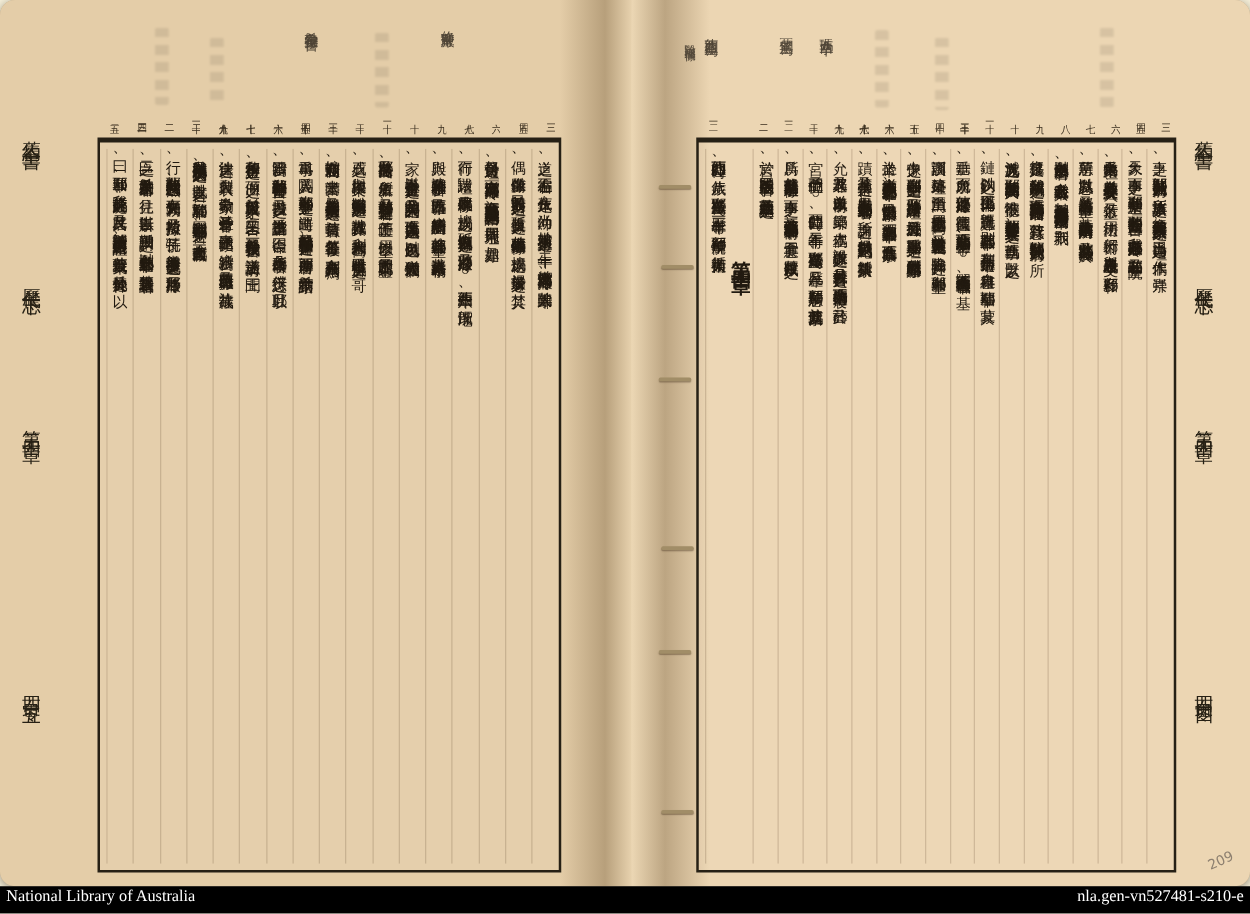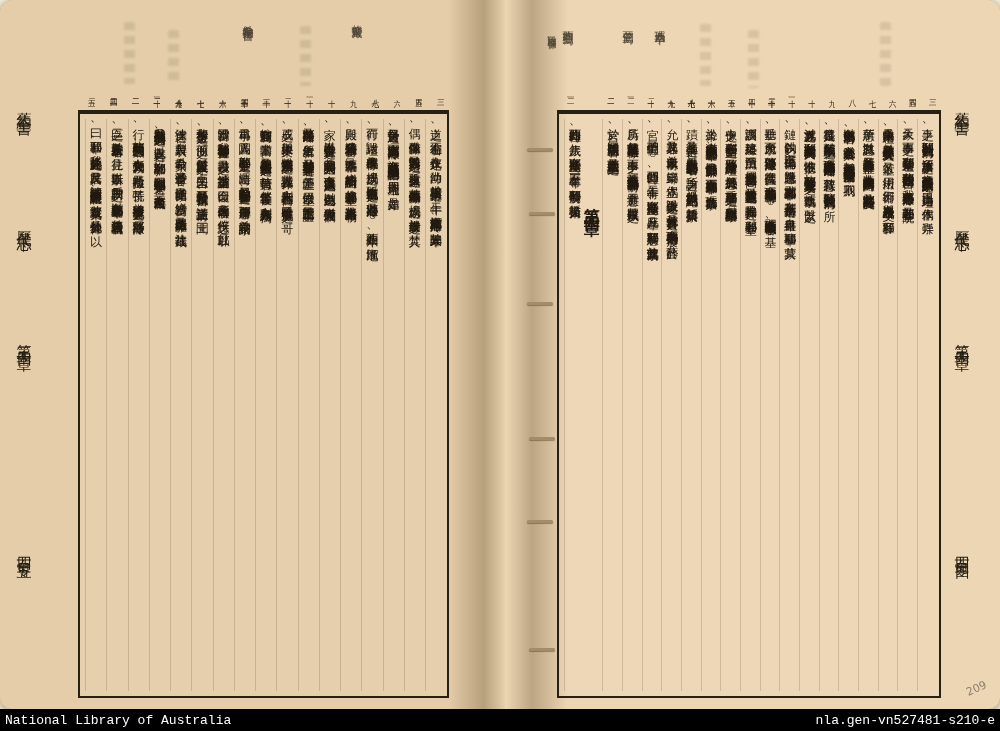--- a/index.html
+++ b/index.html
@@ -37,22 +37,22 @@
                font-size:15px;letter-spacing:3px;color:#262014;}
   
   .runhead{position:absolute;writing-mode:vertical-rl;text-orientation:upright;font-size:11px;
            letter-spacing:1px;color:#3f362a;opacity:.9;}
   .runhead-small{font-size:9px;opacity:.85;}
   .ghost{position:absolute;width:11px;border-radius:2px;opacity:.16;filter:blur(1px);
          background:repeating-linear-gradient(to bottom, #6d6250 0 8px, transparent 8px 14px);}
   .pencil{position:absolute;left:966px;top:682px;font-size:11px;color:#8d8070;
           transform:rotate(-24deg);font-family:"DejaVu Sans",sans-serif;}
   .footer{position:absolute;left:0;bottom:0;width:1000px;height:22px;background:#000;color:#fff;
-          display:flex;justify-content:space-between;align-items:center;box-sizing:border-box;
-          padding:0 5px;font-family:Liberation Mono, monospace;font-size:13px;}
+          display:flex;justify-content:space-between;box-sizing:border-box;
+          padding:0 5px;font-family:Liberation Serif, serif;font-size:13px;}
 </style>
 </head>
 <body>
 
 <div class="stage">
   <div class="book">
     <div class="page-tint-left"></div>
     <div class="page-tint-right"></div>
     <div class="gutter"></div>
 

